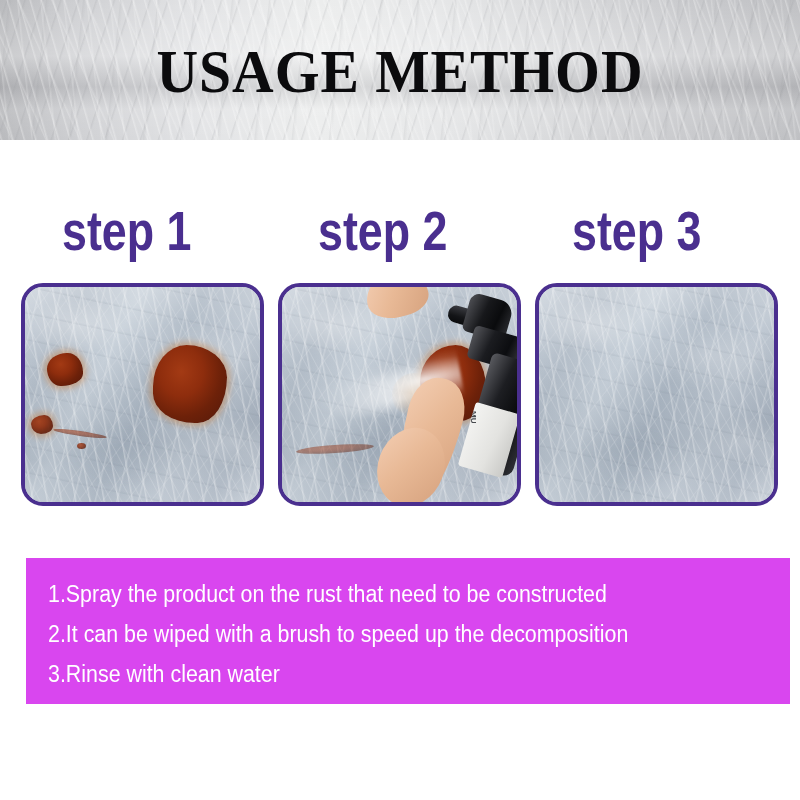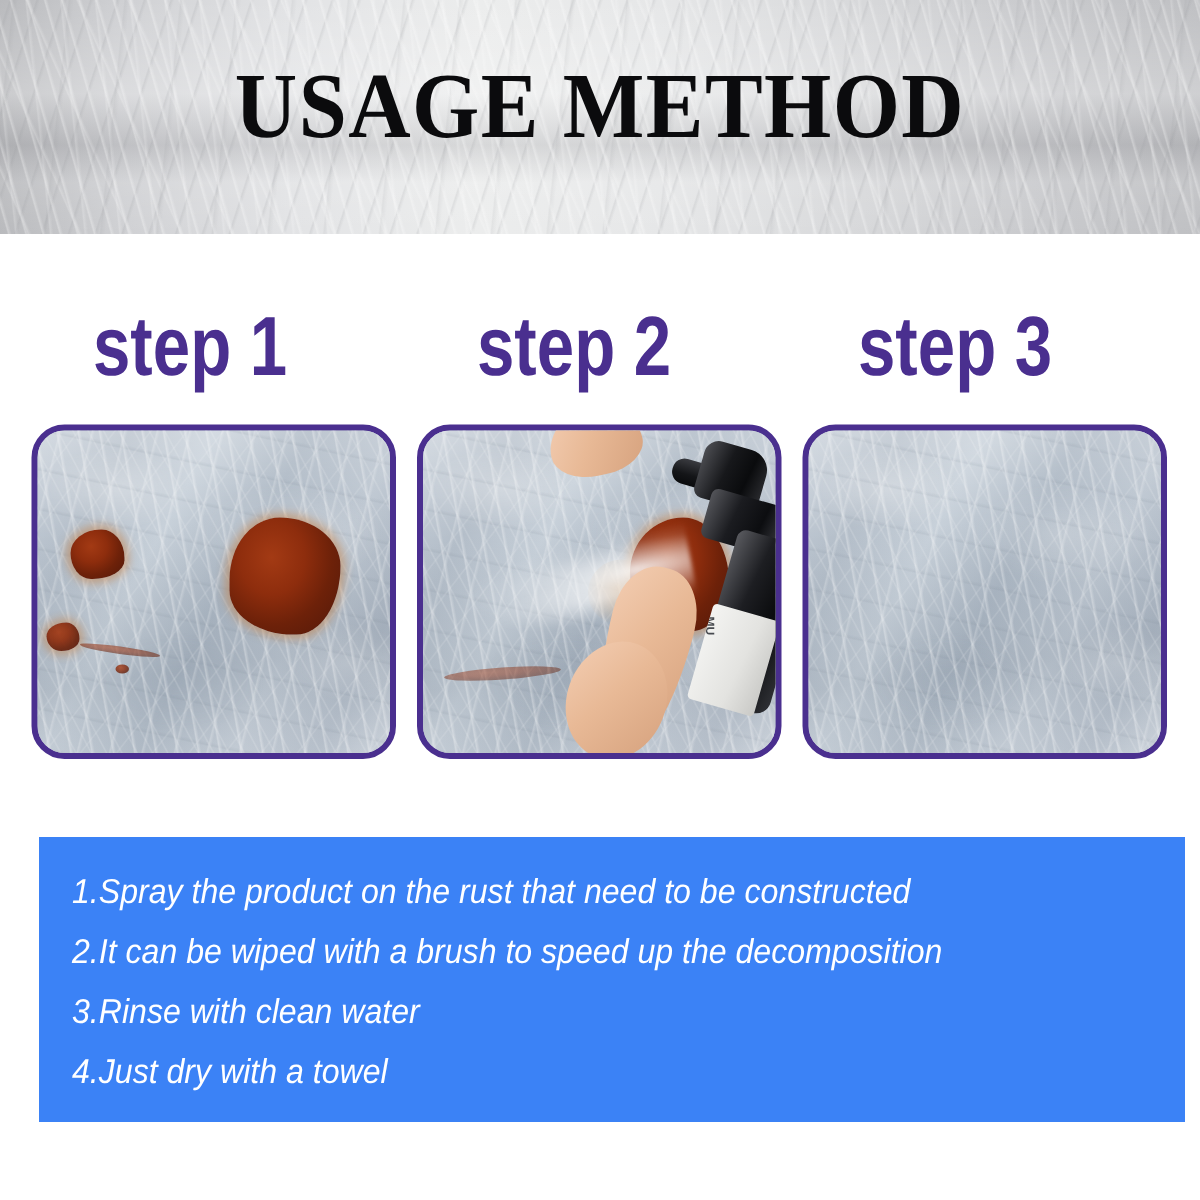--- a/index.html
+++ b/index.html
@@ -13,21 +13,21 @@
     height: 800px;
     font-family: "Liberation Sans", sans-serif;
     overflow: hidden;
     position: relative;
   }
 
   
   .header {
     position: absolute;
     left: 0; top: 0;
-    width: 800px; height: 156px;
+    width: 800px; height: 140px;
     overflow: hidden;
     background:
       linear-gradient(180deg,
         rgba(255,255,255,0.00) 0%,
         rgba(255,255,255,0.25) 40%,
         rgba(120,120,125,0.18) 62%,
         rgba(255,255,255,0.10) 78%,
         rgba(255,255,255,0.00) 100%),
       linear-gradient(90deg,
         #b9babd 0%, #cfd0d3 10%, #e2e3e5 24%,
@@ -332,23 +332,22 @@
     border-radius: 50% 50% 45% 45% / 60% 60% 40% 40%;
   }
   .finger.f1 { left: 28px; top: -6px; width: 62px; height: 46px; transform: rotate(-12deg); }
   .finger.f2 { left: 64px; top: 100px; width: 56px; height: 120px; border-radius: 46% 46% 40% 40% / 30% 30% 70% 70%; transform: rotate(14deg); }
   .finger.f3 { left: 40px; top: 150px; width: 66px; height: 80px; border-radius: 50%; transform: rotate(20deg); }
 
   
   .instructions {
     position: absolute;
     left: 26px; top: 558px;
-    width: 764px; height: 190px;
-    background: #3b82f6;
-    font-style: italic;
+    width: 764px; height: 146px;
+    background: #d946ef;
   }
   .instr-line {
     position: absolute;
     left: 22px;
     font-family: "Liberation Sans Narrow", "Liberation Sans", sans-serif;
     font-size: 23px;
     line-height: 28px;
     color: #ffffff;
     white-space: nowrap;
     transform: scaleX(0.93);

